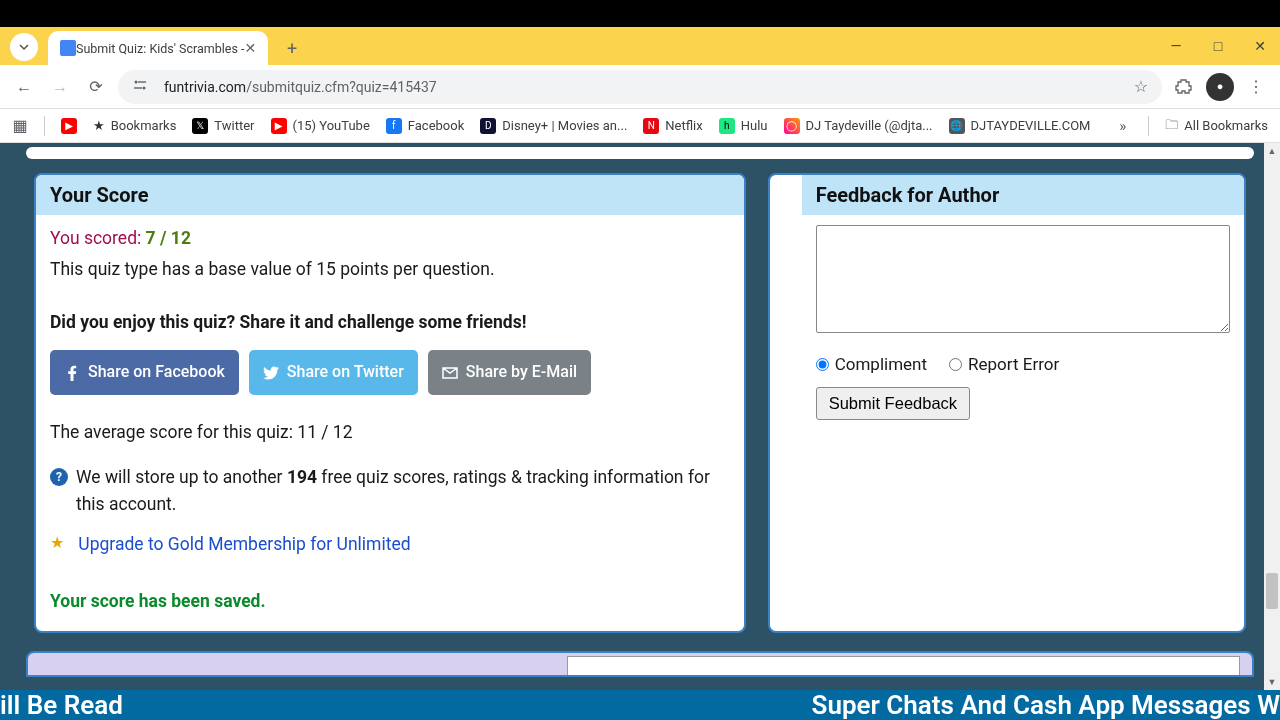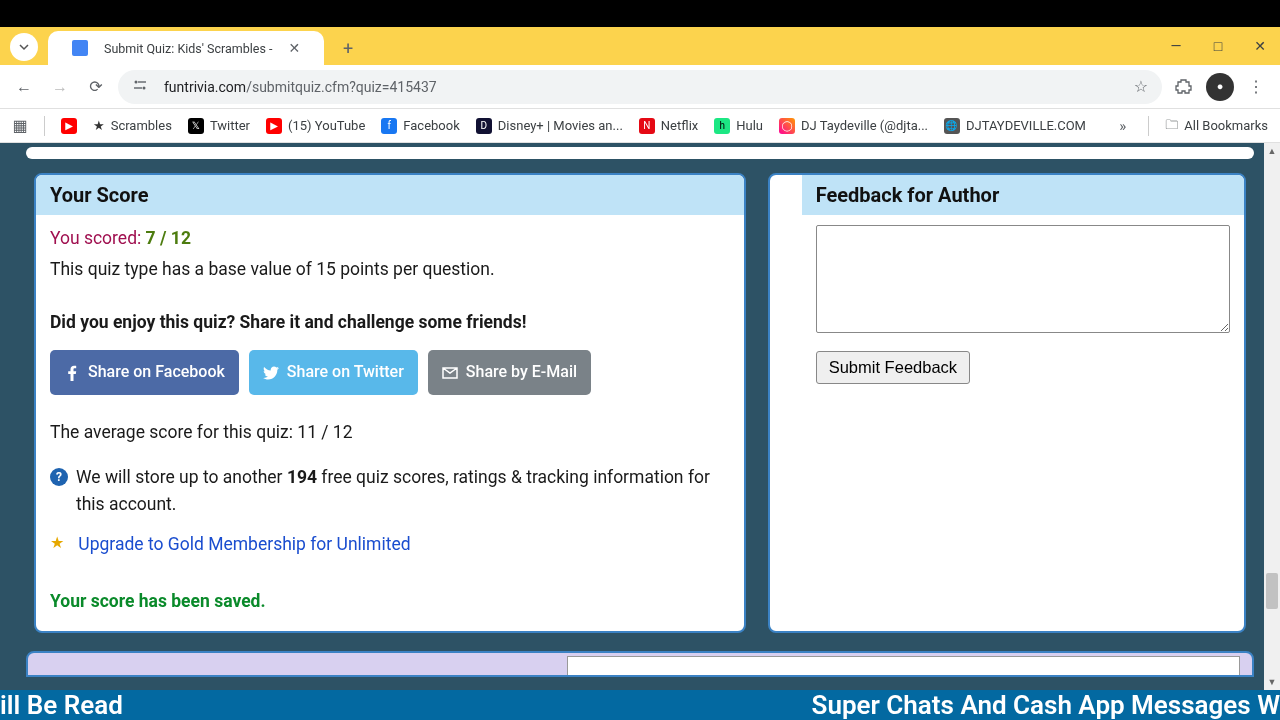--- a/index.html
+++ b/index.html
@@ -32,24 +32,24 @@
     border-radius: 50%;
     display: flex; align-items: center; justify-content: center;
     margin: 0 10px 4px 4px;
     font-size: 11px;
     color: #555;
   }
   .tab {
     background: #fff;
     border-radius: 10px 10px 0 0;
     height: 34px;
-    padding: 0 24px;
+    padding: 0 12px;
     display: flex;
     align-items: center;
-    gap: 16px;
+    gap: 0;
     min-width: 210px;
     font-size: 12.5px;
     color: #3c4043;
   }
   .tab-favicon {
     width: 16px; height: 16px;
     background: #4285f4;
     border-radius: 2px;
   }
   .tab-close { color: #5f6368; font-size: 14px; cursor: pointer; margin-left: auto;}
@@ -273,21 +273,21 @@
   <div class="bookmarks-bar">
     <span class="bm-item">
         <span class="bm-icon" style="background:none;color:#5f6368;font-size:16px;">▦</span>
       </span>
     <span class="bm-sep"></span>
     <span class="bm-item">
         <span class="bm-icon" style="background:#f00">▶</span>
       </span>
     <span class="bm-item">
         <span style="color:#333">★</span>
-        <span>Scrambles</span>
+        <span>Bookmarks</span>
       </span>
     <span class="bm-item">
         <span class="bm-icon" style="background:#000">𝕏</span>
         <span>Twitter</span>
       </span>
     <span class="bm-item">
         <span class="bm-icon" style="background:#f00">▶</span>
         <span>(15) YouTube</span>
       </span>
     <span class="bm-item">
@@ -365,20 +365,30 @@
               <span class="upgrade-link">Upgrade to Gold Membership for Unlimited</span>
             </div>
             <div class="saved-msg">Your score has been saved.</div>
           </div>
         </div>
 
         <div class="card right">
           <div class="card-header">Feedback for Author</div>
           <div class="card-body">
             <textarea class="feedback-textarea" style=""></textarea>
+            <div class="radio-row">
+              <label>
+                  <input type="radio" name="fb" checked="" style=""> 
+                  <span>Compliment</span>
+                </label>
+              <label>
+                  <input type="radio" name="fb" style=""> 
+                  <span>Report Error</span>
+                </label>
+            </div>
             <button class="submit-fb">Submit Feedback</button>
           </div>
         </div>
       </div>
       <div class="bottom-card-sliver">
         <div class="bottom-overlay-white"></div>
       </div>
     </div>
 
     <div class="scrollbar">

